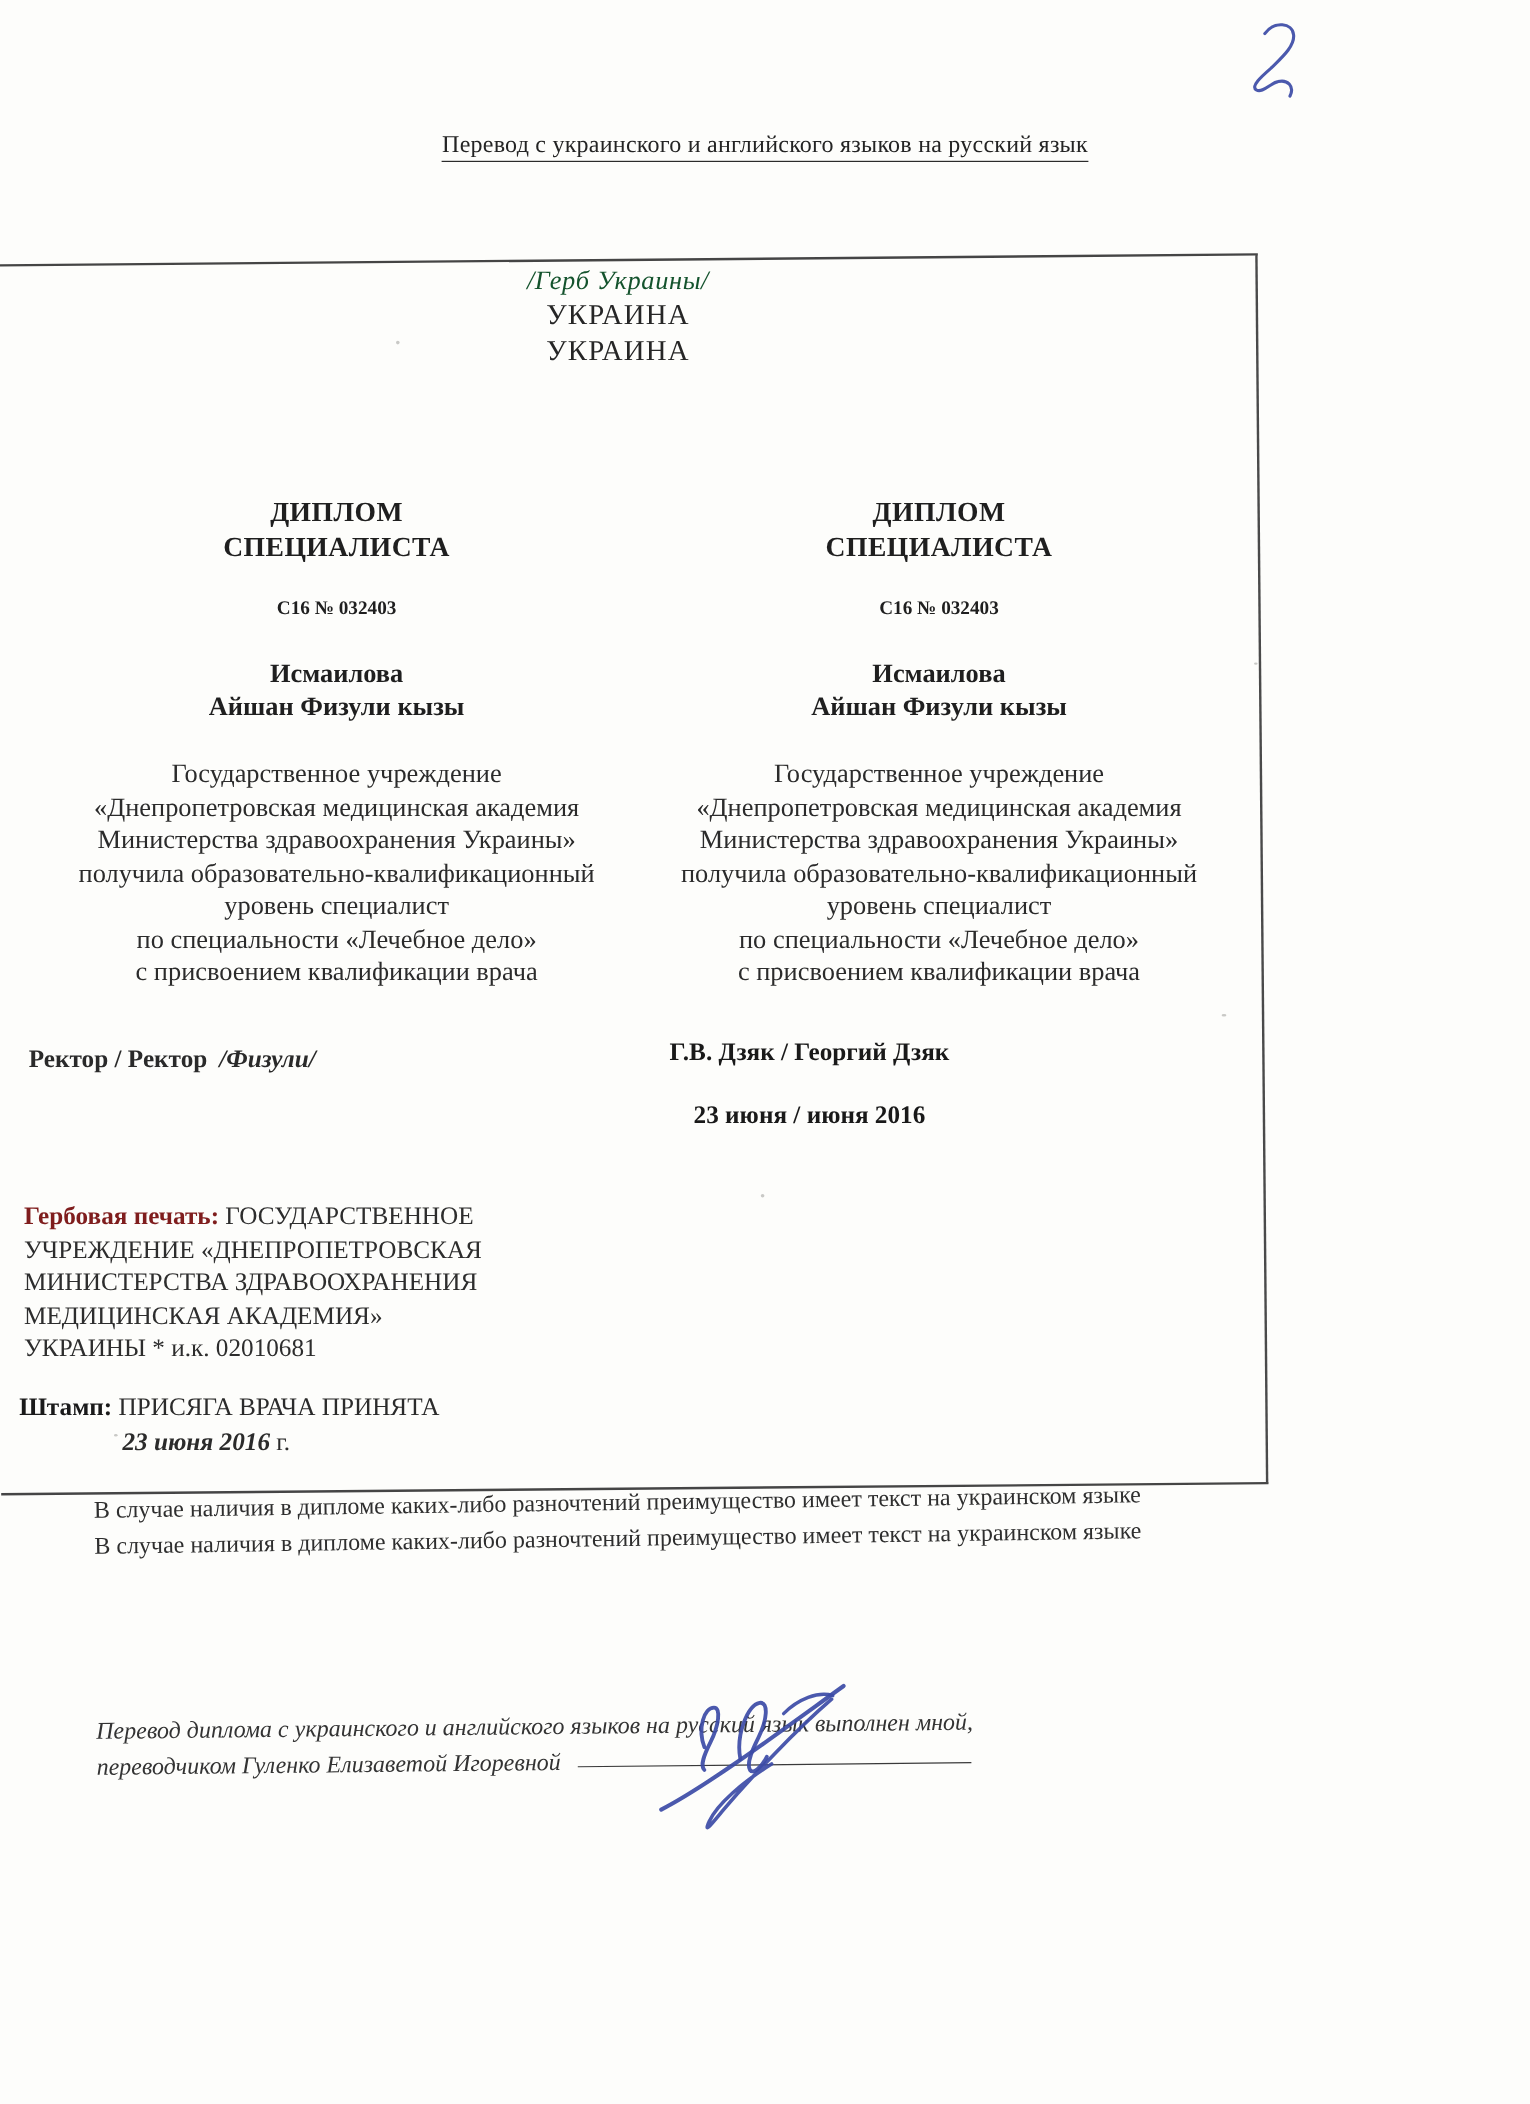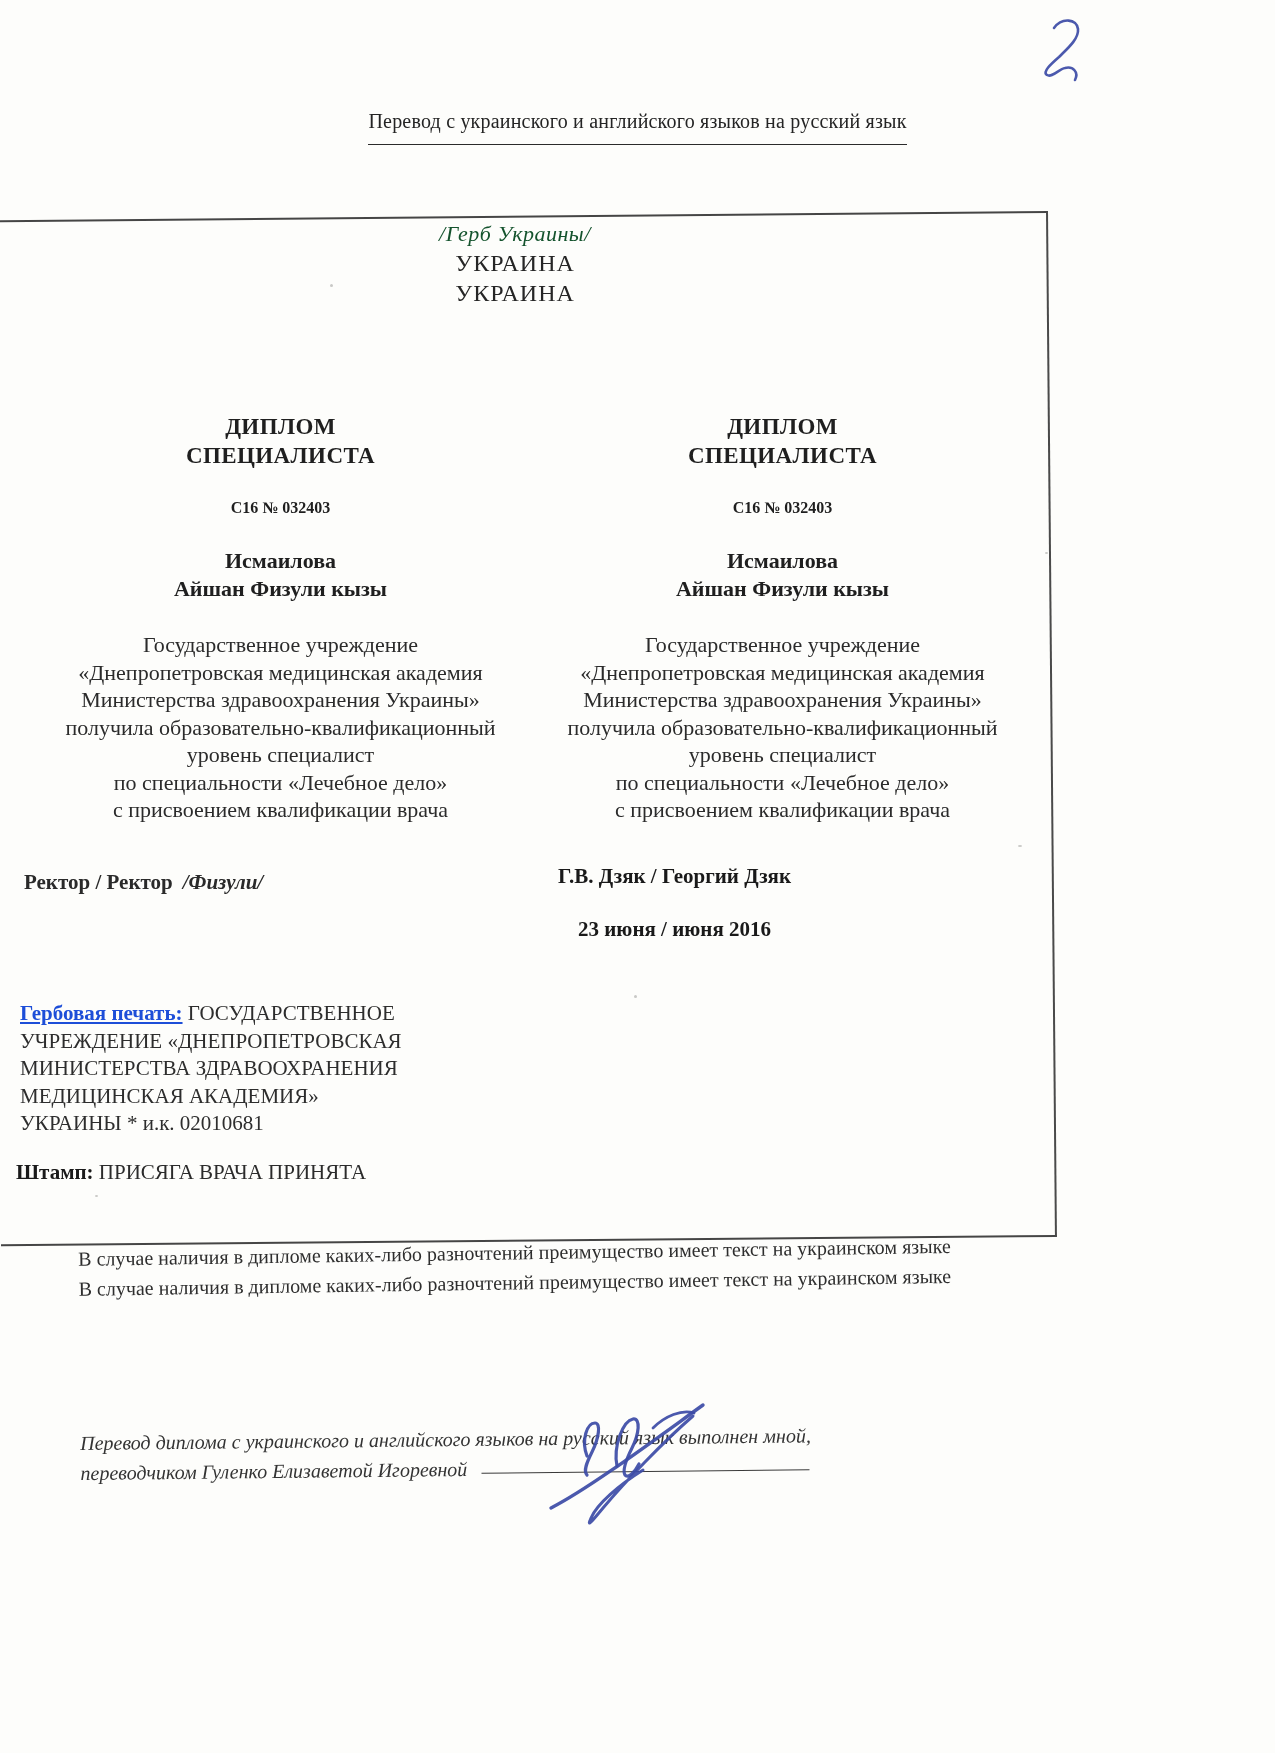--- a/index.html
+++ b/index.html
@@ -12,21 +12,21 @@
     font-family:"Liberation Serif", serif;
     color:#1f1f1f;
   }
   
   .pagenum{position:absolute;left:1032px;top:12px;width:64px;height:72px;}
   
   .trans-header{
     position:absolute;top:110px;left:60px;width:1155px;
     text-align:center;font-size:20px;letter-spacing:0.2px;color:#242424;
   }
-  .trans-header span{border-bottom:1.5px solid #2b2b2b;padding-bottom:12px;}
+  .trans-header span{border-bottom:1.5px solid #2b2b2b;padding-bottom:2px;}
   
   .frame{
     position:absolute;left:-8px;top:211px;width:1054px;height:1022px;
     border-top:2px solid #454545;border-right:2px solid #4a4a4a;border-bottom:2px solid #454545;
     transform:rotate(-0.5deg);transform-origin:100% 0;
   }
   .box-head{position:absolute;left:0;top:221px;width:1030px;text-align:center;}
   .coat{font-style:italic;font-size:22px;color:#14532d;letter-spacing:0.5px;}
   .country{font-size:24px;line-height:28px;letter-spacing:1px;color:#262626;margin-top:2px;}
   
@@ -37,21 +37,21 @@
   .col .number{font-weight:bold;font-size:16px;line-height:27px;margin-top:24px;}
   .col .name{font-weight:bold;font-size:22px;line-height:28px;margin-top:26px;}
   .col .body{font-size:22px;line-height:27.5px;margin-top:28px;color:#2b2b2b;}
   
   .rector{position:absolute;left:24px;top:870px;font-size:21px;font-weight:bold;color:#2a2a2a;}
   .rector .sig-note{font-style:italic;margin-left:10px;}
   .signer{position:absolute;left:558px;top:864px;font-size:21px;font-weight:bold;color:#191919;}
   .signer .date{margin-top:28px;text-align:center;}
   
   .seal{position:absolute;left:20px;top:1000px;width:500px;font-size:21px;line-height:27.5px;color:#2d2d2d;}
-  .seal b{color:#1d4ed8;text-decoration:underline;}
+  .seal b{color:#7f1d1d;}
   
   .stamp{position:absolute;left:16px;top:1158px;font-size:21px;line-height:29px;color:#2b2b2b;}
   .stamp b{color:#1a1a1a;}
   .stamp .stamp-date{padding-left:86px;}
   .stamp .stamp-date i{font-weight:bold;}
   
   .disclaimer{
     position:absolute;left:0;top:1246px;width:1100px;padding-left:78px;
     font-size:20px;line-height:29.5px;color:#2e2e2e;
     transform:rotate(-0.85deg);transform-origin:0 0;
@@ -120,20 +120,21 @@
   <div class="seal">
     <div><b>Гербовая печать:</b> <span>ГОСУДАРСТВЕННОЕ</span></div>
     <div>УЧРЕЖДЕНИЕ «ДНЕПРОПЕТРОВСКАЯ</div>
     <div>МИНИСТЕРСТВА ЗДРАВООХРАНЕНИЯ</div>
     <div>МЕДИЦИНСКАЯ АКАДЕМИЯ»</div>
     <div>УКРАИНЫ * и.к. 02010681</div>
   </div>
 
   <div class="stamp">
     <div><b>Штамп:</b> <span>ПРИСЯГА ВРАЧА ПРИНЯТА</span></div>
+    <div class="stamp-date"><i>23 июня 2016</i> <span>г.</span></div>
   </div>
 
   <div class="disclaimer">
     <div>В случае наличия в дипломе каких-либо разночтений преимущество имеет текст на украинском языке</div>
     <div>В случае наличия в дипломе каких-либо разночтений преимущество имеет текст на украинском языке</div>
   </div>
 
   <div class="translator">
     <div>Перевод диплома с украинского и английского языков на русский язык выполнен мной,</div>
     <div>

